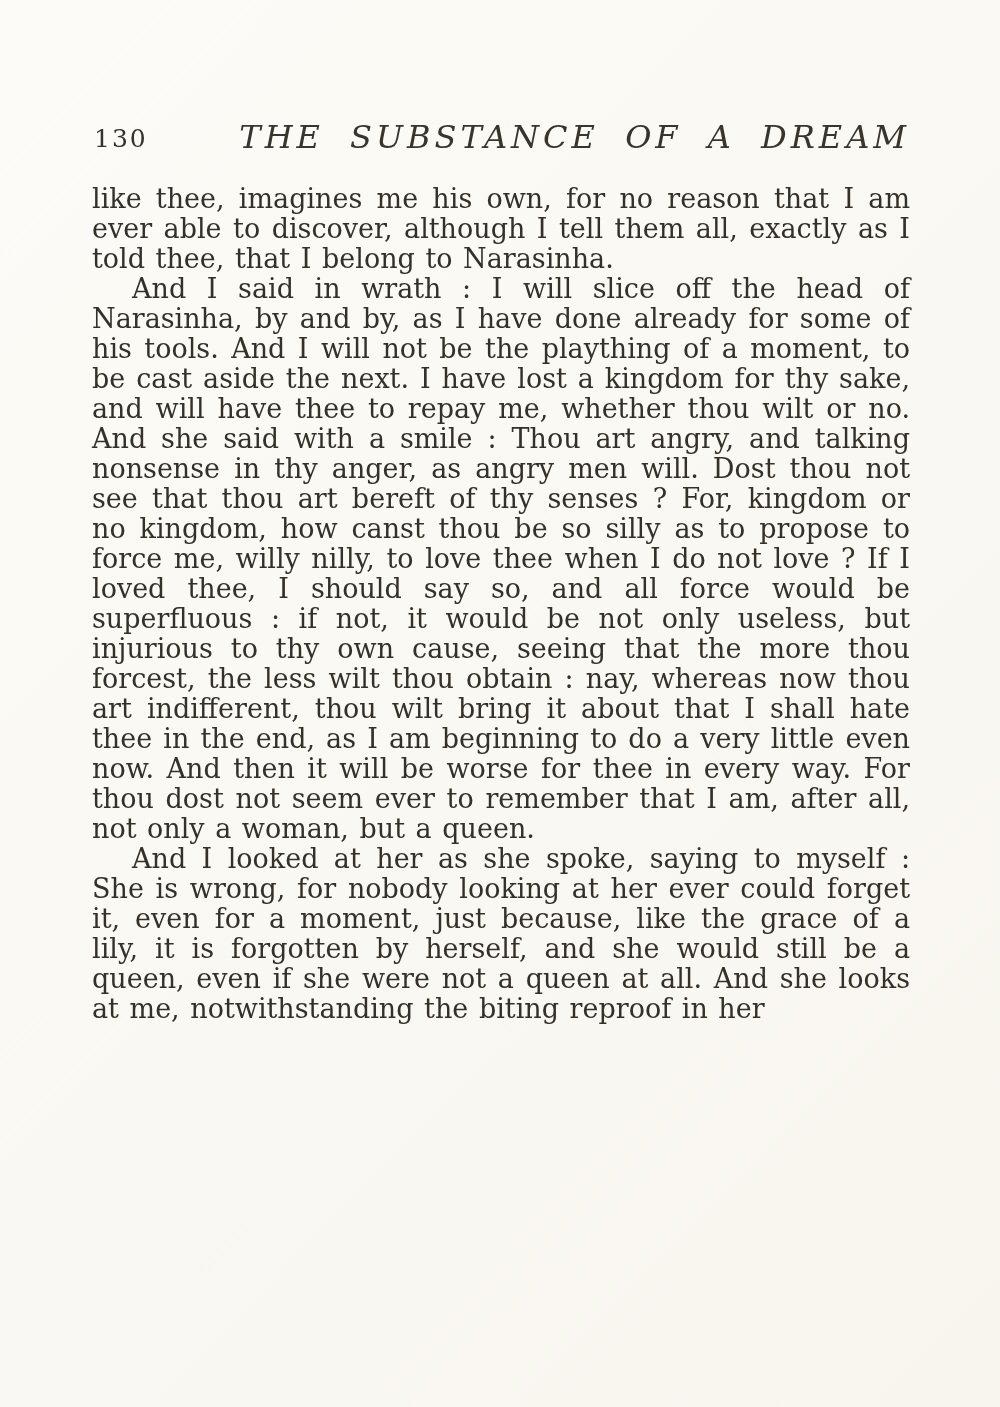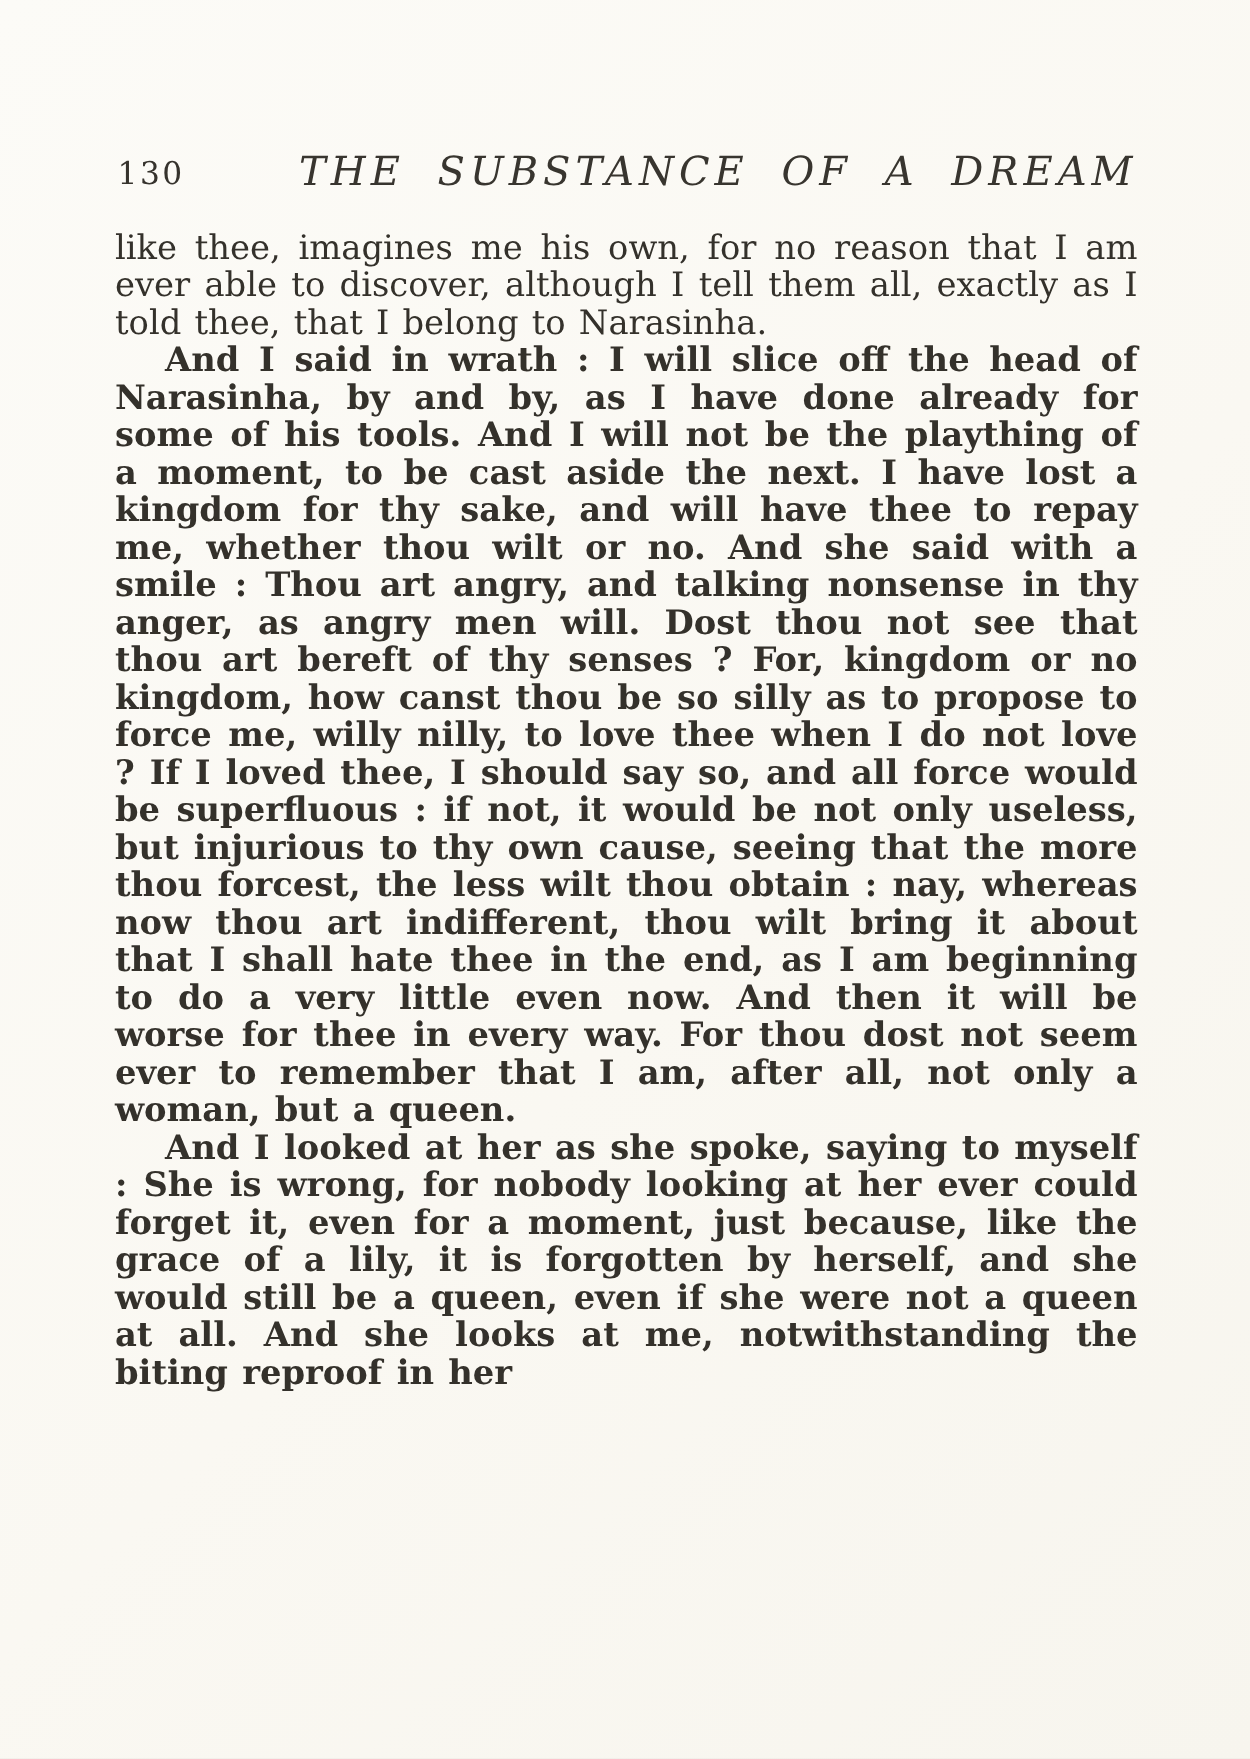--- a/index.html
+++ b/index.html
@@ -47,21 +47,20 @@
     line-height: 30px;
     text-align: justify;
     word-spacing: 2px;
     color: #34312b;
   }
   .page-body p {
     margin: 0;
   }
   .page-body p.indent {
     text-indent: 40px;
-    font-weight: bold;
   }
 </style>
 </head>
 <body>
 
 <div class="page">
   <header class="page-header">
     <span class="page-number">130</span>
     <span class="running-title">THE SUBSTANCE OF A DREAM</span>
   </header>

